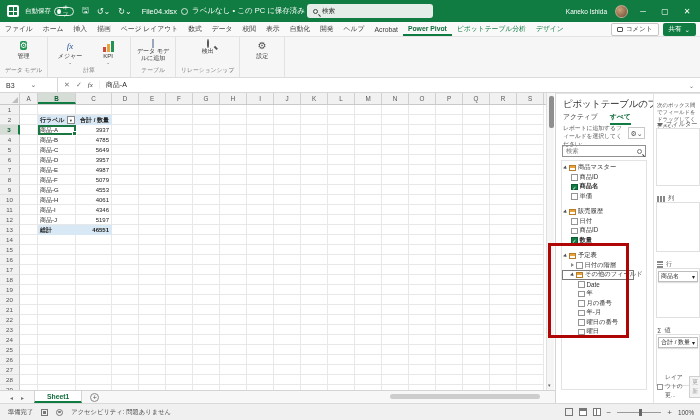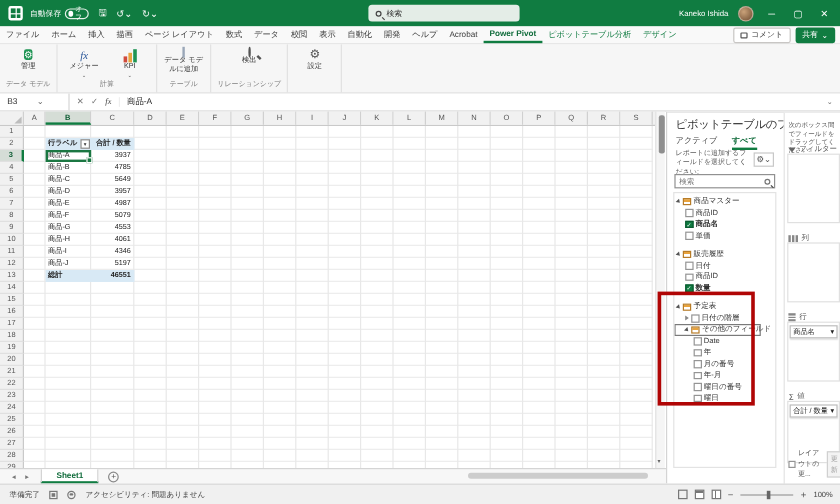--- a/index.html
+++ b/index.html
@@ -168,20 +168,26 @@
     <div class="autosave">
       <span>自動保存</span>
       <span class="toggle">
           <span class="knob"></span>
           <span class="tg-label">オフ</span>
         </span>
     </div>
     <span class="tb-ic">🖫</span>
     <span class="tb-ic">↺⌄</span>
     <span class="tb-ic">↻⌄</span>
+    <div class="fname">
+      <span>File04.xlsx</span>
+      <span class="tag-ic"></span>
+      <span>ラベルなし • この PC に保存済み</span>
+      <span class="chevron">⌄</span>
+    </div>
     <div class="search-pill">
       <span class="mag"></span>
       <span>検索</span>
     </div>
     <div class="tb-right">
       <span class="user-name">Kaneko Ishida</span>
       <span class="avatar"></span>
       <span class="winbtn">─</span>
       <span class="winbtn">▢</span>
       <span class="winbtn">✕</span>

